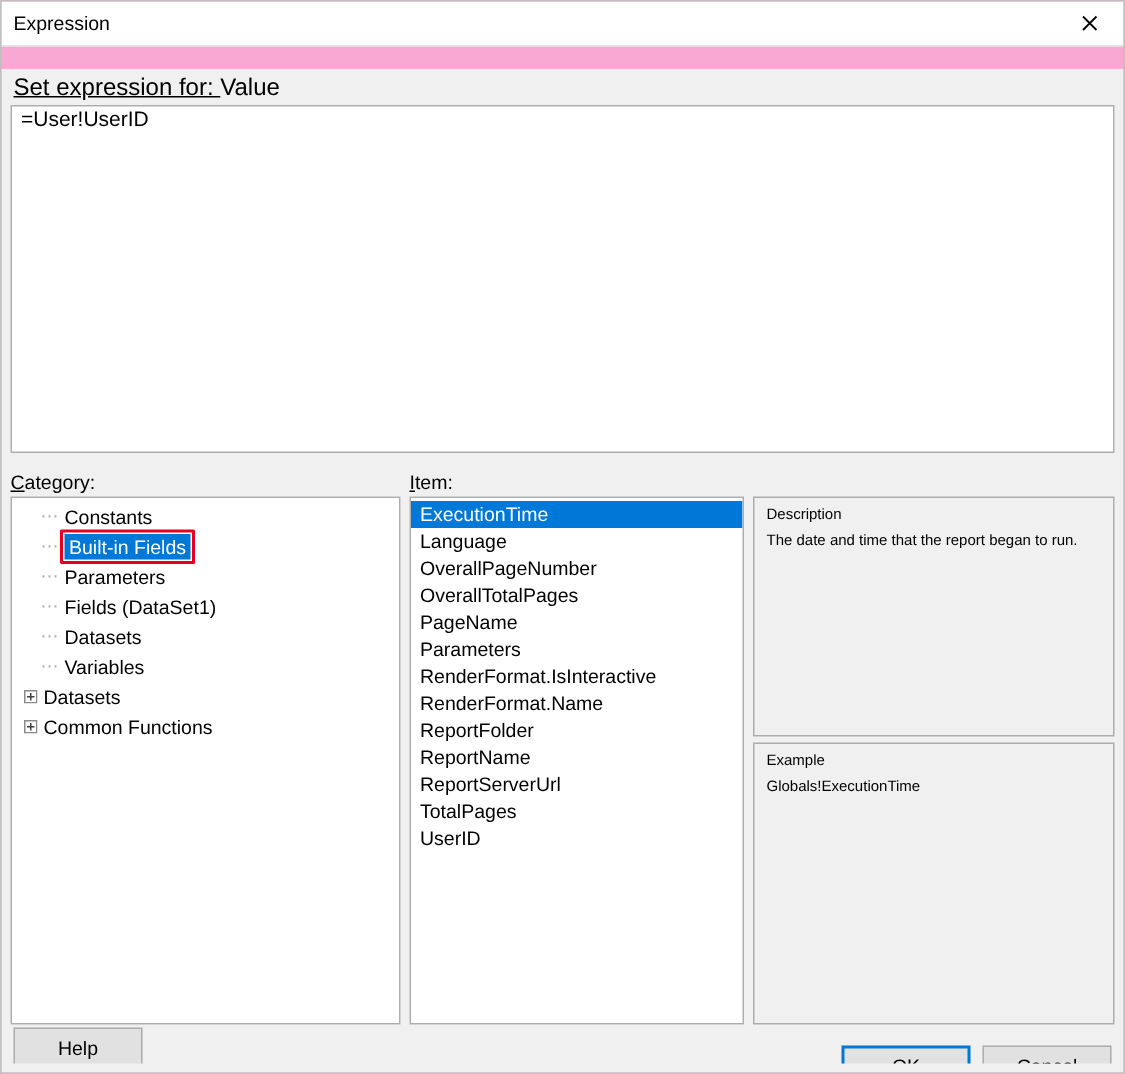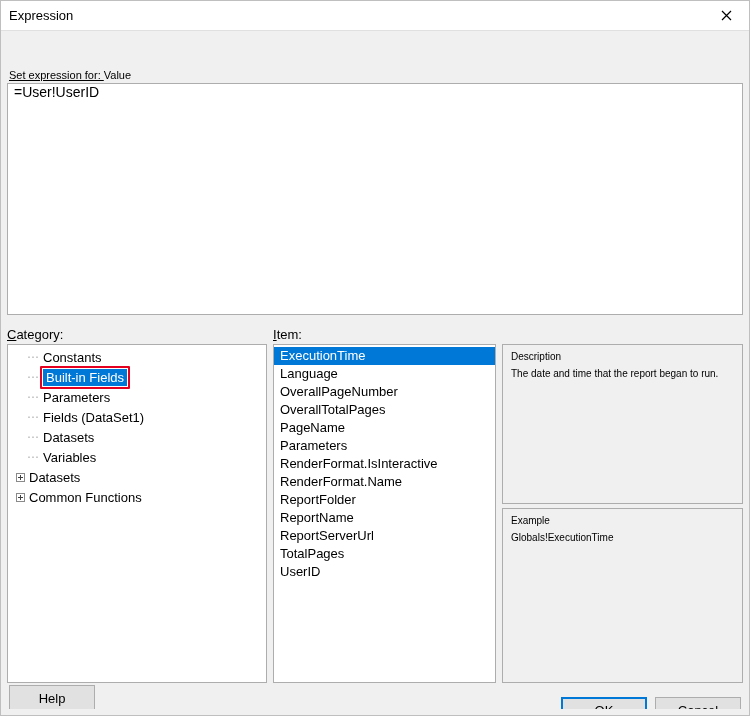--- a/index.html
+++ b/index.html
@@ -1,22 +1,22 @@
 <!DOCTYPE html>
 <html><head>
 <meta charset="utf-8">
 <style>
   * { box-sizing: border-box; }
   html, body { margin:0; padding:0; font-family: "Segoe UI", Tahoma, sans-serif; font-size:13px; color:#000; background:#fff; }
-  .window { width:750px; height:716px; border:1px solid #bfbfbf; display:flex; flex-direction:column; background:#f9a8d4; position:relative; overflow:hidden;}
+  .window { width:750px; height:716px; border:1px solid #bfbfbf; display:flex; flex-direction:column; background:#f9a8d4; position:relative; overflow:hidden;gap:15px;}
   .titlebar { height:30px; display:flex; align-items:center; justify-content:space-between; padding:0 0 0 8px; background:#fff; border-bottom:1px solid #e0e0e0;}
   .titlebar .title { font-size:13px; }
   .close-btn { width:45px; height:30px; display:flex; align-items:center; justify-content:center; font-size:15px; cursor:default;}
   .body { flex:1; display:flex; flex-direction:column; background:#f0f0f0; padding:0 6px 6px 6px; overflow:hidden;}
-  .setfor { font-size:11px; padding:4px 2px 2px 2px;margin-top:34px;}
+  .setfor { font-size:16px; padding:4px 2px 2px 2px;}
   .setfor .underline { text-decoration:underline;}
   .expr-box { background:#fff; border:1px solid #adadad; height:232px; padding:0 6px; font-family:"Segoe UI", sans-serif; font-size:14px; overflow:auto;}
   .labels-row { display:flex; margin-top:10px;}
   .labels-row > div { font-size:13px; }
   .panels-row { display:flex; gap:6px; flex:1; min-height:0;}
   .panel-cat { width:260px; display:flex; flex-direction:column;}
   .panel-item { width:223px; display:flex; flex-direction:column;}
   .panel-desc { flex:1; display:flex; flex-direction:column; gap:4px;}
   .lbl { font-size:13px; padding:2px 0 2px 0;}
   .lbl .underline { text-decoration:underline;}

